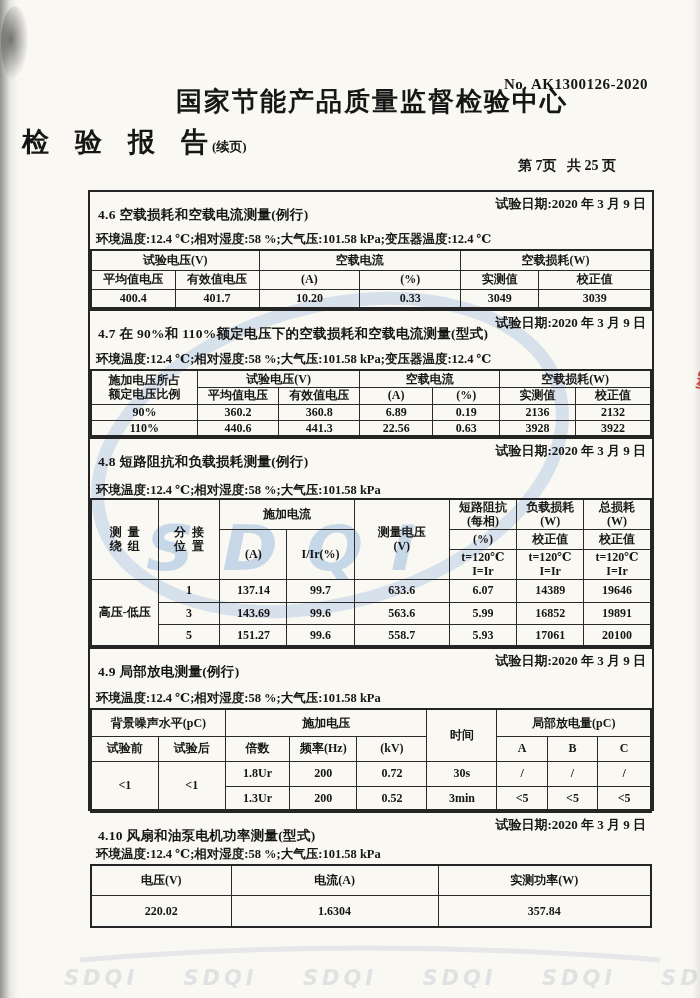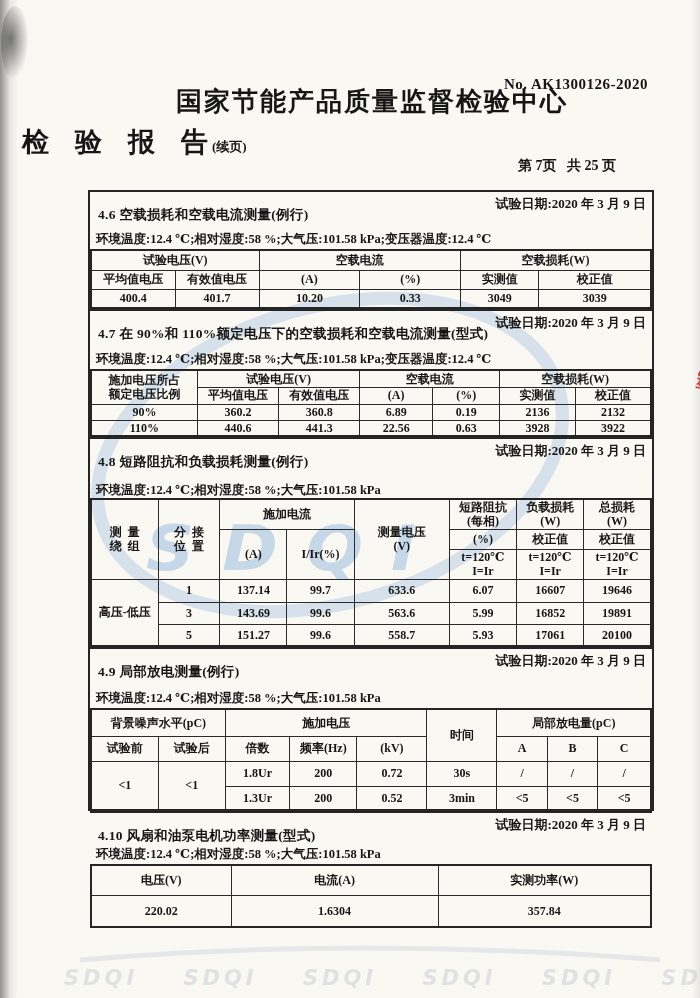--- a/index.html
+++ b/index.html
@@ -224,21 +224,21 @@
           <th>t=120℃
 I=Ir</th>
         </tr>
         <tr style="height:23px">
           <td rowspan="3">高压-低压</td>
           <td>1</td>
           <td>137.14</td>
           <td>99.7</td>
           <td>633.6</td>
           <td>6.07</td>
-          <td>16607</td>
+          <td>14389</td>
           <td>19646</td>
         </tr>
         <tr style="height:22px">
           <td>3</td>
           <td>143.69</td>
           <td>99.6</td>
           <td>563.6</td>
           <td>5.99</td>
           <td>16852</td>
           <td>19891</td>

